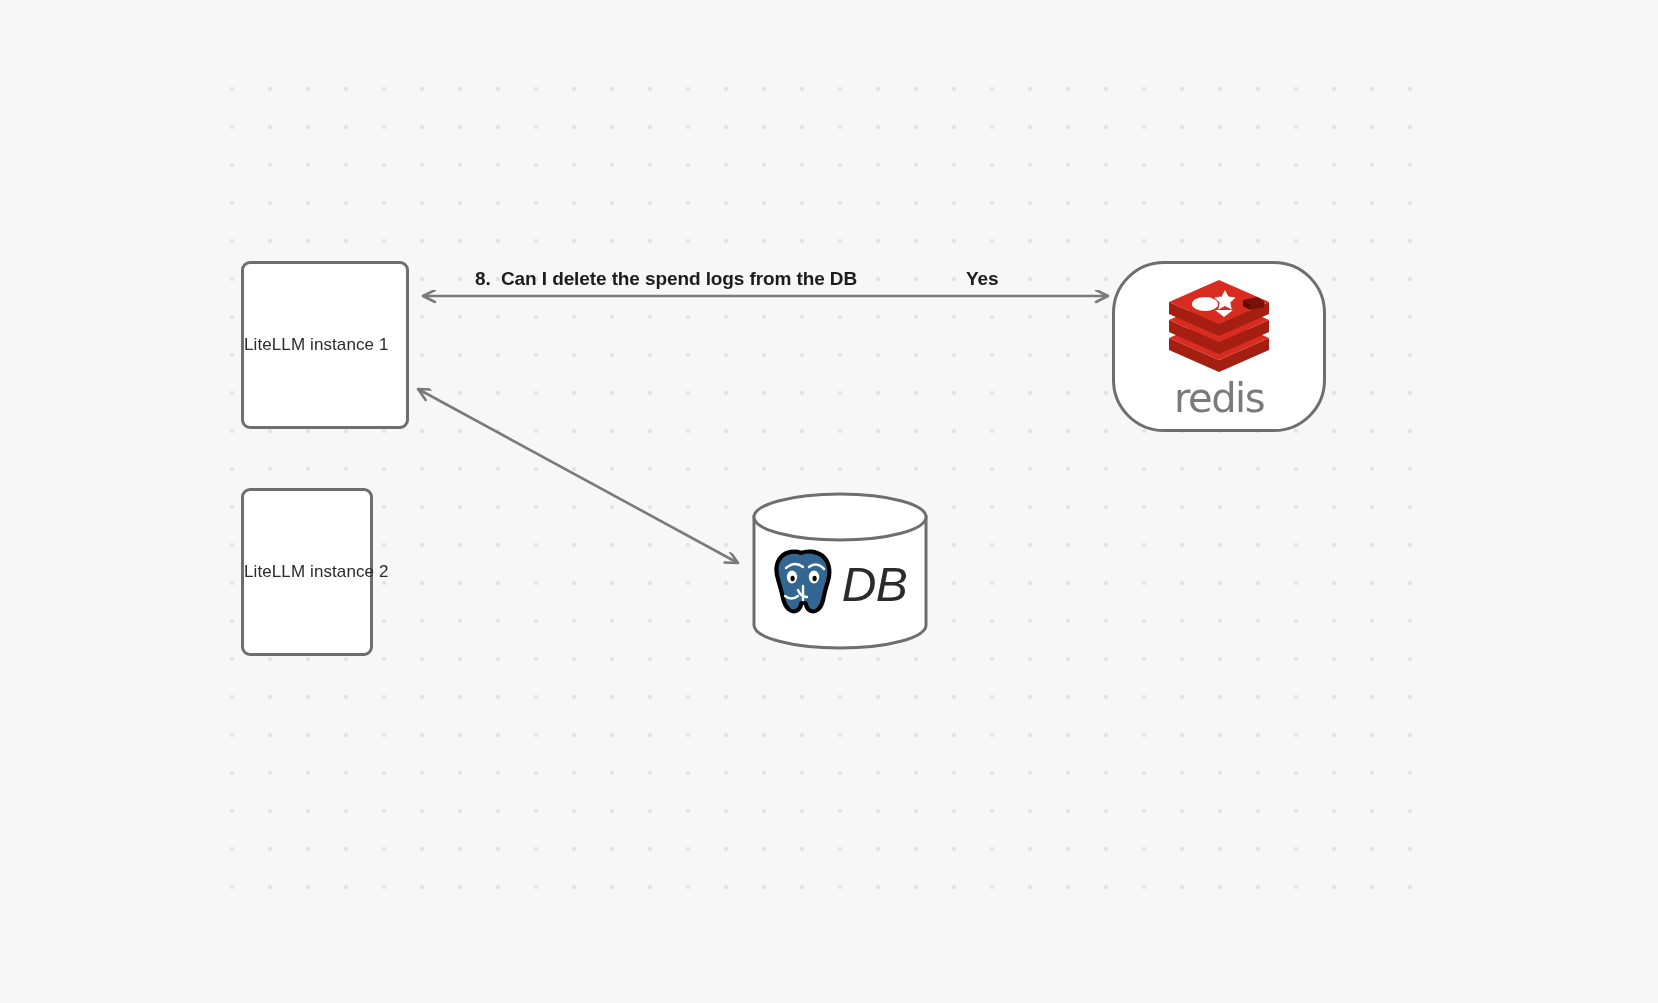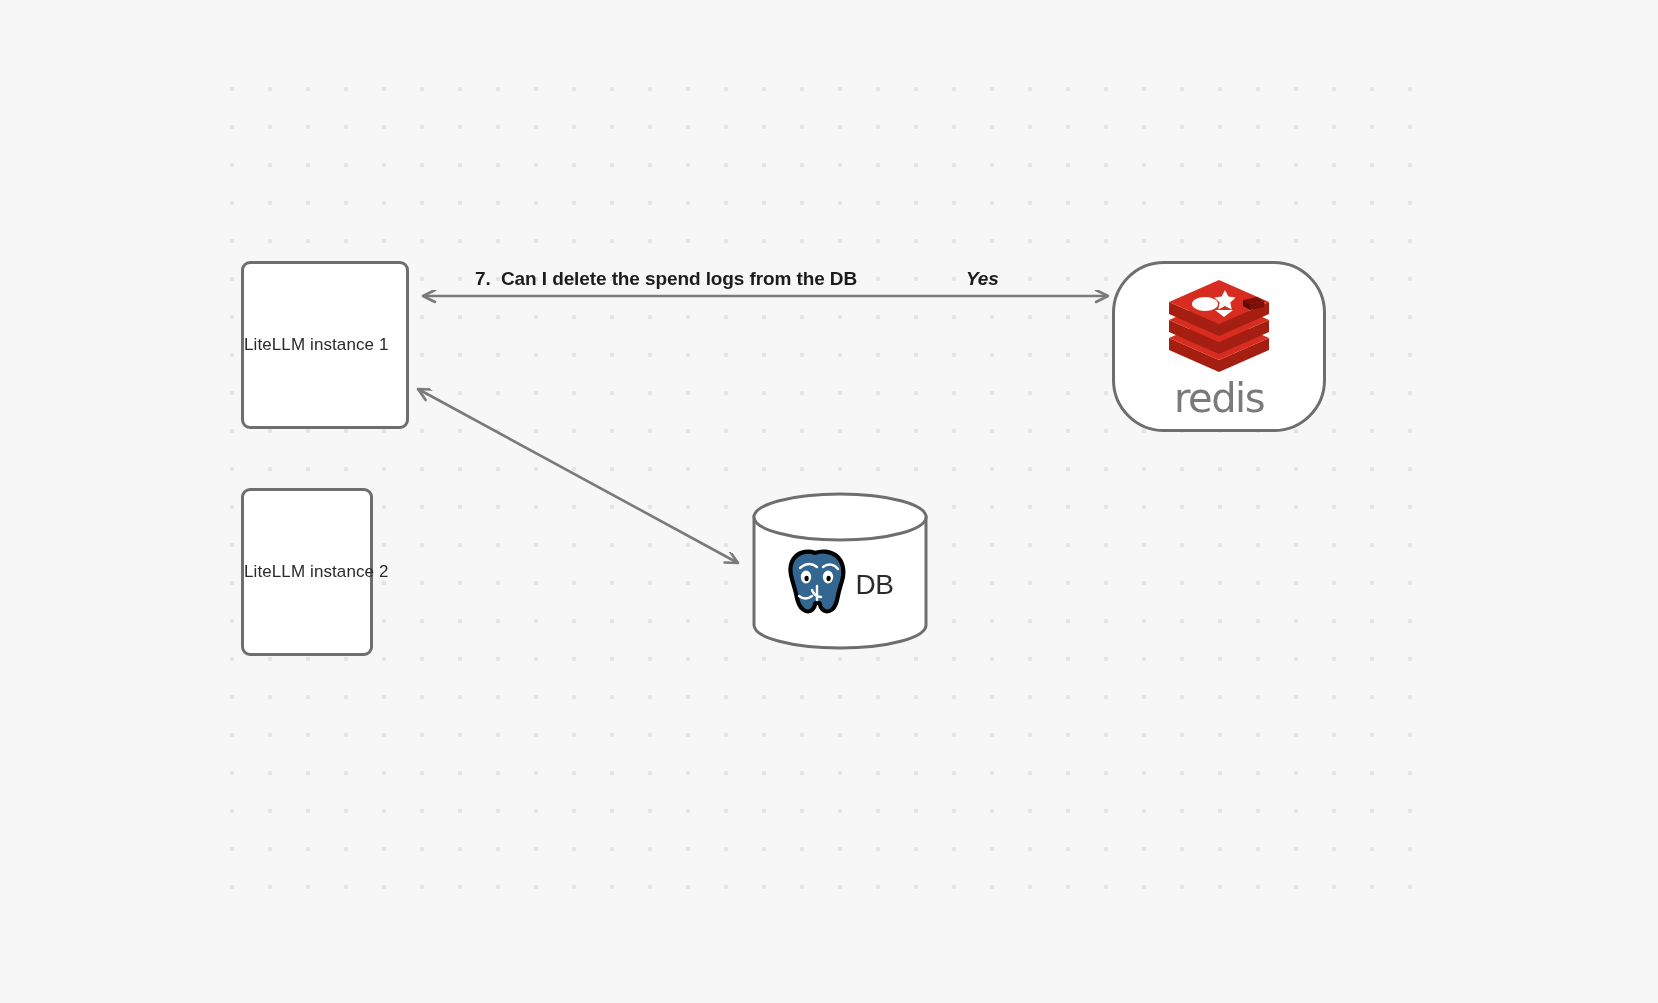--- a/index.html
+++ b/index.html
@@ -93,25 +93,26 @@
     top: 48px;
     width: 176px;
     height: 90px;
     display: flex;
     align-items: center;
     justify-content: center;
     gap: 1px;
   }
   .db-text {
     font-family: "Liberation Sans", sans-serif;
-    font-size: 28px;
+    font-size: 48px;
     font-weight: 400;
     color: #2b2b2b;
     letter-spacing: -0.5px;
     line-height: 1;
+    font-style: italic;
   }
   
   .edge-label {
     position: absolute;
     font-family: "Liberation Sans", sans-serif;
     font-size: 19px;
     font-weight: bold;
     color: #1c1c1c;
     white-space: pre;
     letter-spacing: -0.1px;
@@ -136,23 +137,23 @@
 
     <g>
       <line x1="423" y1="296" x2="1108" y2="296" stroke="#7a7a7a" stroke-width="2.6" marker-start="url(#ah-left)" marker-end="url(#ah-right)"></line>
     </g>
 
     <g>
       <line x1="418" y1="389" x2="738" y2="563" stroke="#7a7a7a" stroke-width="2.6" marker-start="url(#ah-left)" marker-end="url(#ah-right)"></line>
     </g>
   </svg>
 
-  <div class="edge-label" style="left:475px; top:268px;">7.  Can I delete the spend logs from the DB</div>
-
-  <div class="edge-label" style="left:966px; top:268px;font-style:italic;">Yes</div>
+  <div class="edge-label" style="left:475px; top:268px;">8.  Can I delete the spend logs from the DB</div>
+
+  <div class="edge-label" style="left:966px; top:268px;">Yes</div>
 
 
   <div class="node-box" style="left:241px; top:261px; width:168px; height:168px;">
     <span class="node-label">LiteLLM instance 1</span>
   </div>
 
   <div class="node-box" style="left:241px; top:488px; width:132px; height:168px;">
     <span class="node-label">LiteLLM instance 2</span>
   </div>
 

